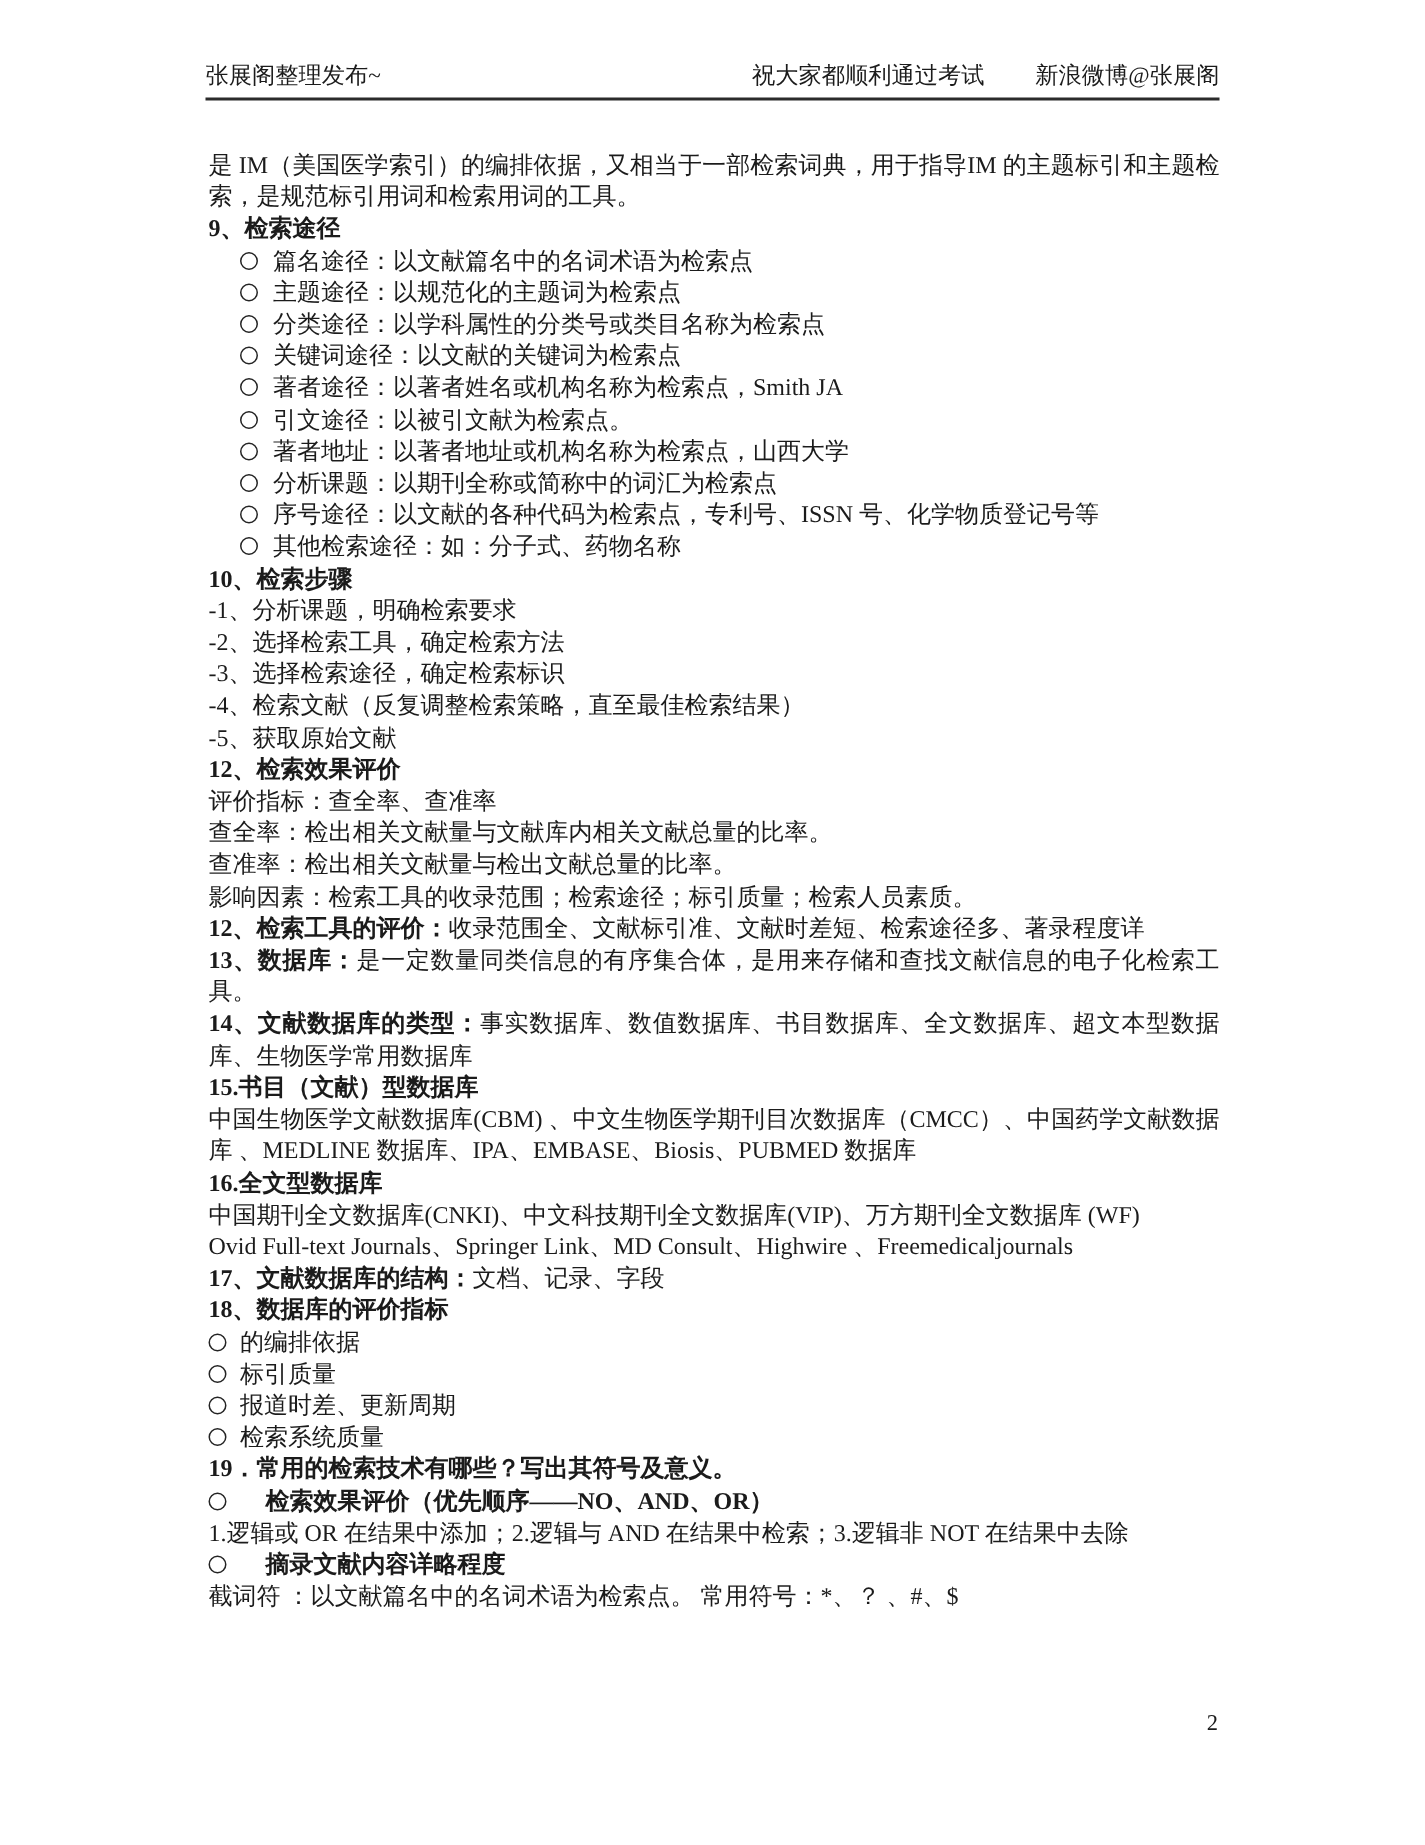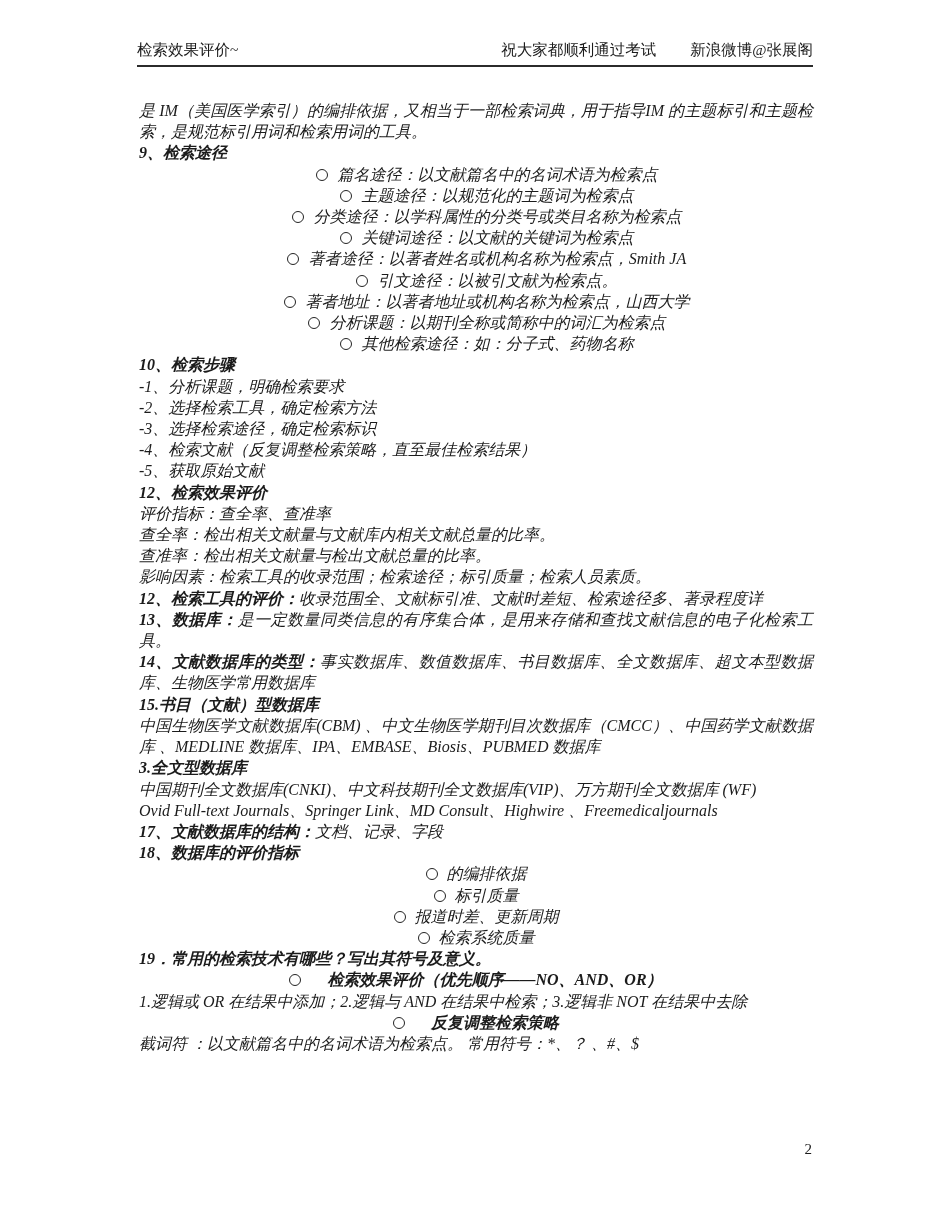--- a/index.html
+++ b/index.html
@@ -12,91 +12,92 @@
     position:absolute;left:137px;top:40px;width:676px;
     display:flex;justify-content:space-between;align-items:flex-end;
     font-size:15.5px;padding-bottom:4px;border-bottom:2px solid #2b2b2b;
     white-space:nowrap;
   }
   .hdr-gap{margin-left:30px;}
   .doc-body{
     position:absolute;left:139px;top:100px;width:674px;
     font-size:16px;line-height:21.2px;text-align:justify;
   }
-  .para{margin:0;font-style:italic;}
+  .para{margin:0;}
   .b{font-weight:bold;}
   .para.heading{font-weight:bold;}
-  .bullet{text-align:center;}
+  .bullet{text-align:left;}
   .circle{
     display:inline-block;width:10px;height:10px;
     border:1.7px solid #242424;border-radius:50%;
     vertical-align:-1px;box-sizing:content-box;
   }
   .bullet.indent .circle{margin-left:21px;margin-right:10px;}
   .bullet.flush .circle{margin-left:0;margin-right:9px;}
   .bullet.wide .circle{margin-left:0;margin-right:26px;}
   .footer{
     position:absolute;left:139px;top:1141px;width:673px;
     text-align:right;font-size:15px;
   }
 </style>
 </head>
 <body>
 
 <div class="page">
 
   <div class="header">
-    <span>检索效果评价~</span>
+    <span>张展阁整理发布~</span>
     <span>
       <span>祝大家都顺利通过考试</span>
       <span class="hdr-gap">新浪微博@张展阁</span>
     </span>
   </div>
 
   <div class="doc-body" id="doc-body">
       <div class="para plain">是 IM（美国医学索引）的编排依据，又相当于一部检索词典，用于指导IM 的主题标引和主题检索，是规范标引用词和检索用词的工具。</div>
       <div class="para heading">9、检索途径</div>
       <div class="para bullet bullet indent"><span class="circle"></span><span>篇名途径：以文献篇名中的名词术语为检索点</span></div>
       <div class="para bullet bullet indent"><span class="circle"></span><span>主题途径：以规范化的主题词为检索点</span></div>
       <div class="para bullet bullet indent"><span class="circle"></span><span>分类途径：以学科属性的分类号或类目名称为检索点</span></div>
       <div class="para bullet bullet indent"><span class="circle"></span><span>关键词途径：以文献的关键词为检索点</span></div>
       <div class="para bullet bullet indent"><span class="circle"></span><span>著者途径：以著者姓名或机构名称为检索点，Smith JA</span></div>
       <div class="para bullet bullet indent"><span class="circle"></span><span>引文途径：以被引文献为检索点。</span></div>
       <div class="para bullet bullet indent"><span class="circle"></span><span>著者地址：以著者地址或机构名称为检索点，山西大学</span></div>
       <div class="para bullet bullet indent"><span class="circle"></span><span>分析课题：以期刊全称或简称中的词汇为检索点</span></div>
+      <div class="para bullet bullet indent"><span class="circle"></span><span>序号途径：以文献的各种代码为检索点，专利号、ISSN 号、化学物质登记号等</span></div>
       <div class="para bullet bullet indent"><span class="circle"></span><span>其他检索途径：如：分子式、药物名称</span></div>
       <div class="para heading">10、检索步骤</div>
       <div class="para plain">-1、分析课题，明确检索要求</div>
       <div class="para plain">-2、选择检索工具，确定检索方法</div>
       <div class="para plain">-3、选择检索途径，确定检索标识</div>
       <div class="para plain">-4、检索文献（反复调整检索策略，直至最佳检索结果）</div>
       <div class="para plain">-5、获取原始文献</div>
       <div class="para heading">12、检索效果评价</div>
       <div class="para plain">评价指标：查全率、查准率</div>
       <div class="para plain">查全率：检出相关文献量与文献库内相关文献总量的比率。</div>
       <div class="para plain">查准率：检出相关文献量与检出文献总量的比率。</div>
       <div class="para plain">影响因素：检索工具的收录范围；检索途径；标引质量；检索人员素质。</div>
       <div class="para mixed"><span class="b">12、检索工具的评价：</span><span>收录范围全、文献标引准、文献时差短、检索途径多、著录程度详</span></div>
       <div class="para mixed"><span class="b">13、数据库：</span><span>是一定数量同类信息的有序集合体，是用来存储和查找文献信息的电子化检索工具。</span></div>
       <div class="para mixed"><span class="b">14、文献数据库的类型：</span><span>事实数据库、数值数据库、书目数据库、全文数据库、超文本型数据库、生物医学常用数据库</span></div>
       <div class="para heading">15.书目（文献）型数据库</div>
       <div class="para plain">中国生物医学文献数据库(CBM) 、中文生物医学期刊目次数据库（CMCC）、中国药学文献数据库 、MEDLINE 数据库、IPA、EMBASE、Biosis、PUBMED 数据库</div>
-      <div class="para heading">3.全文型数据库</div>
+      <div class="para heading">16.全文型数据库</div>
       <div class="para plain">中国期刊全文数据库(CNKI)、中文科技期刊全文数据库(VIP)、万方期刊全文数据库 (WF)</div>
       <div class="para plain">Ovid Full-text Journals、Springer Link、MD Consult、Highwire 、Freemedicaljournals</div>
       <div class="para mixed"><span class="b">17、文献数据库的结构：</span><span>文档、记录、字段</span></div>
       <div class="para heading">18、数据库的评价指标</div>
       <div class="para bullet bullet flush"><span class="circle"></span><span>的编排依据</span></div>
       <div class="para bullet bullet flush"><span class="circle"></span><span>标引质量</span></div>
       <div class="para bullet bullet flush"><span class="circle"></span><span>报道时差、更新周期</span></div>
       <div class="para bullet bullet flush"><span class="circle"></span><span>检索系统质量</span></div>
       <div class="para heading">19．常用的检索技术有哪些？写出其符号及意义。</div>
       <div class="para bullet bullet wide"><span class="circle"></span><span class="b">检索效果评价（优先顺序——NO、AND、OR）</span></div>
       <div class="para plain">1.逻辑或 OR 在结果中添加；2.逻辑与 AND 在结果中检索；3.逻辑非 NOT 在结果中去除</div>
-      <div class="para bullet bullet wide"><span class="circle"></span><span class="b">反复调整检索策略</span></div>
+      <div class="para bullet bullet wide"><span class="circle"></span><span class="b">摘录文献内容详略程度</span></div>
       <div class="para plain">截词符 ：以文献篇名中的名词术语为检索点。 常用符号：*、？ 、#、$</div>
     </div>
 
   <div class="footer">
     <span>2</span>
   </div>
 
 </div>
 
 </body></html>

